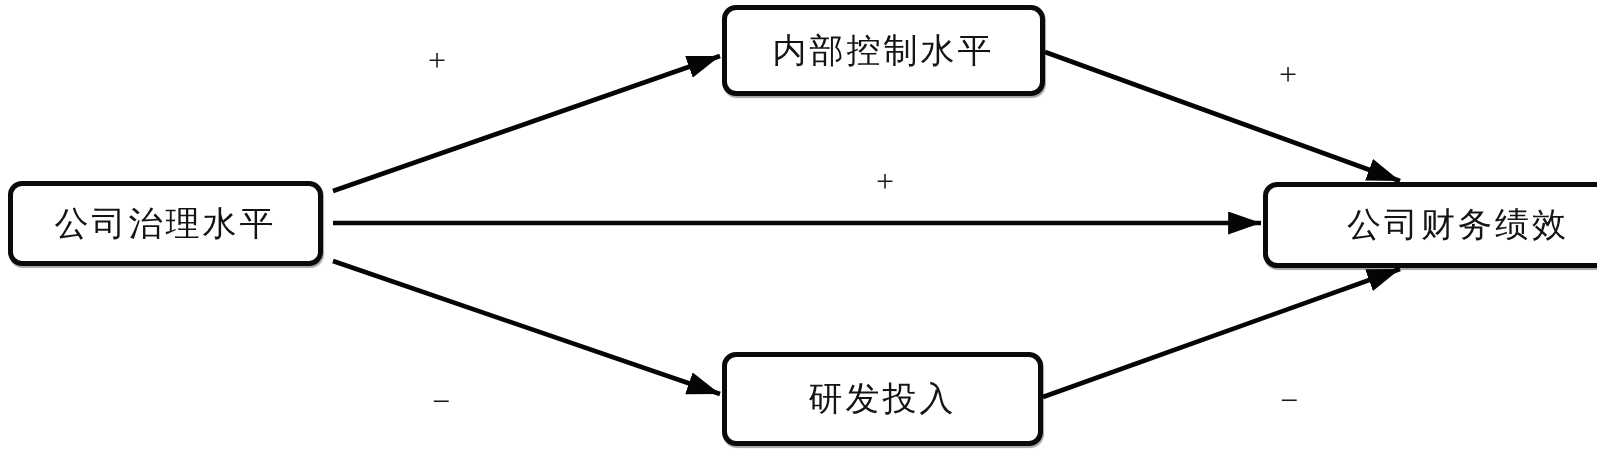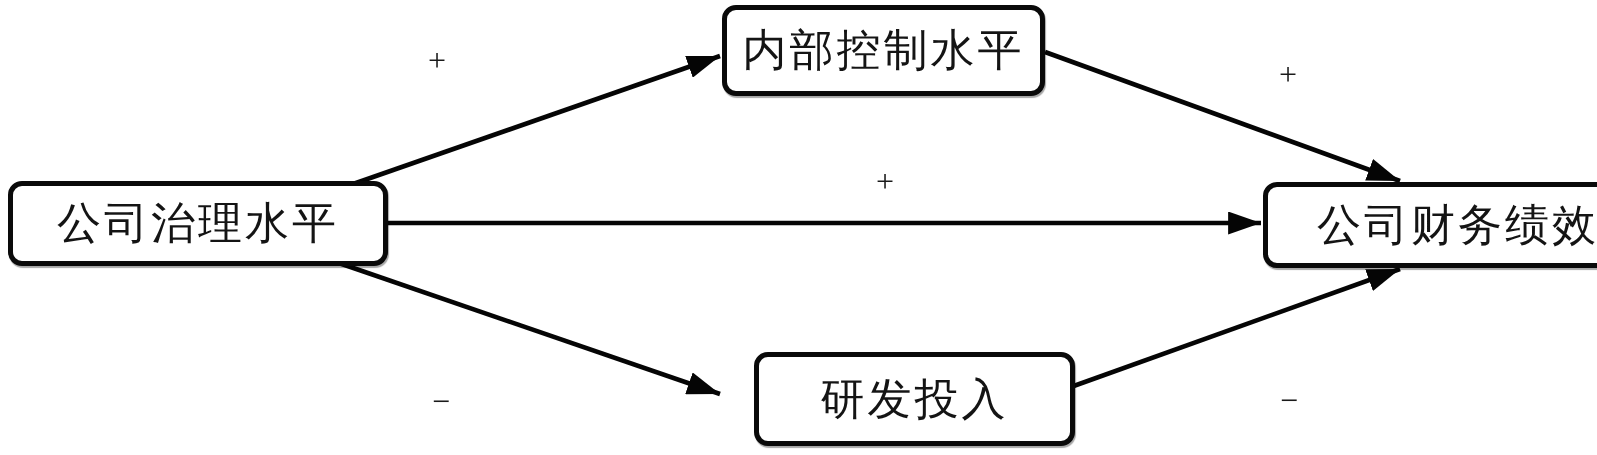--- a/index.html
+++ b/index.html
@@ -29,28 +29,28 @@
   }
   .node-box {
     position: absolute;
     box-sizing: border-box;
     background: #ffffff;
     border: 5px solid #0a0a0a;
     border-radius: 14px;
     display: flex;
     align-items: center;
     justify-content: center;
-    font-size: 44px;
+    font-size: 34px;
     letter-spacing: 3px;
     color: #141414;
     box-shadow: 1px 2px 1px rgba(0,0,0,0.35);
   }
-  .node-governance   { left: 8px;    top: 181px; width: 380px; height: 85px; }
+  .node-governance   { left: 8px;    top: 181px; width: 315px; height: 85px; }
   .node-control      { left: 722px;  top: 5px;   width: 323px; height: 91px; }
-  .node-rnd          { left: 722px;  top: 352px; width: 321px; height: 94px; margin-left: 32px; }
+  .node-rnd          { left: 722px;  top: 352px; width: 321px; height: 94px; }
   .node-performance  { left: 1263px; top: 182px; width: 390px; height: 86px; }
   .edge-sign {
     position: absolute;
     transform: translate(-50%, -50%);
     font-size: 32px;
     color: #1a1a1a;
     line-height: 1;
   }
   .sign-gov-control  { left: 437px;  top: 60px;  }
   .sign-control-perf { left: 1288px; top: 74px;  }

